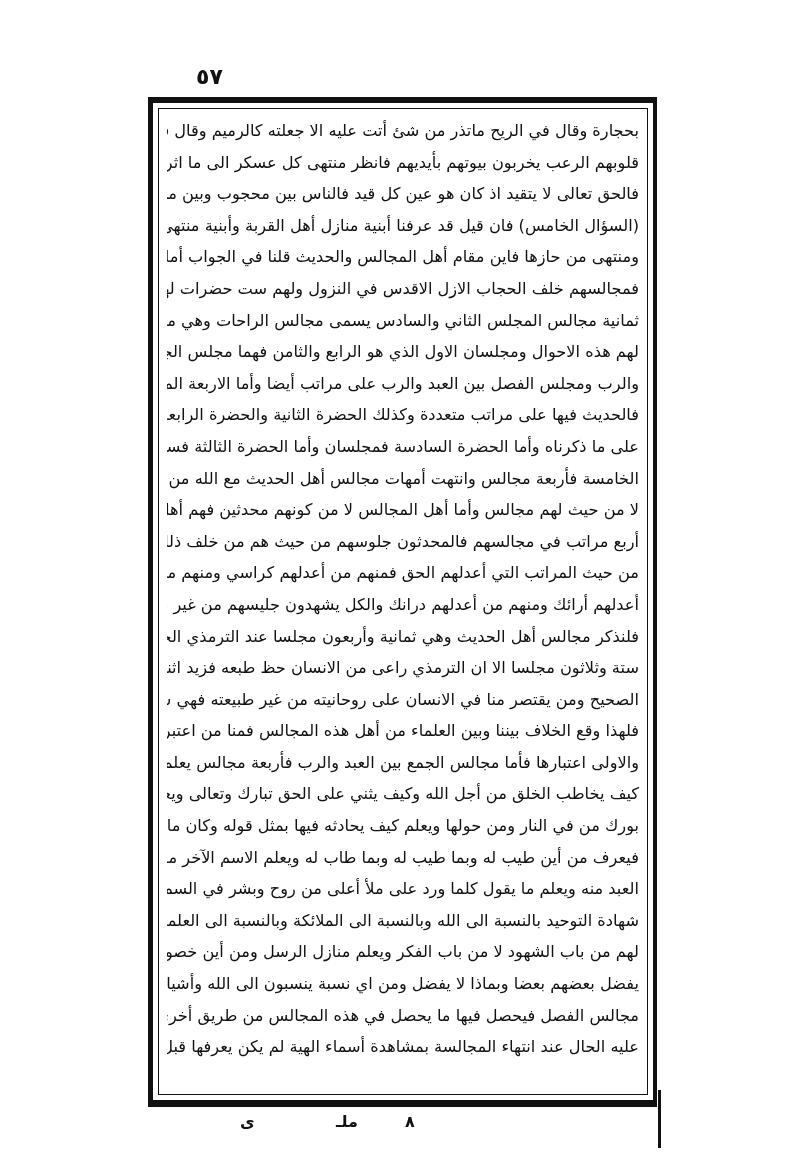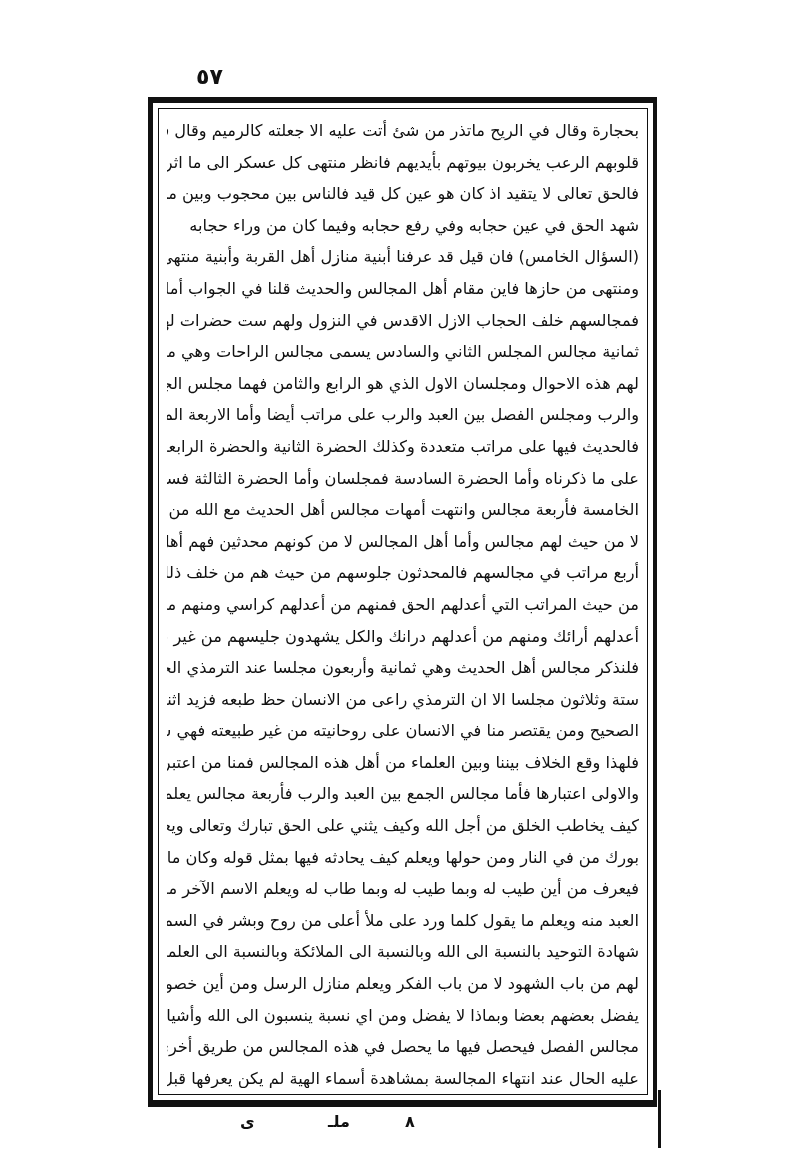--- a/index.html
+++ b/index.html
@@ -81,35 +81,34 @@
     width: 800px;
     height: 30px;
     font-size: 16px;
     font-weight: bold;
   }
   .footer-mark {
     position: absolute;
     direction: rtl;
   }
   .fm-1 { left: 240px; }
-  .fm-2 { left: 328px; }
+  .fm-2 { left: 336px; }
   .fm-3 { left: 405px; }
 </style>
 </head>
 <body>
 
 <div class="page-number">٥٧</div>
 
 <div class="frame-outer">
   <div class="frame-inner">
     <div class="text-body">
       <span class="text-line">بحجارة وقال في الريح ماتذر من شئ أتت عليه الا جعلته كالرميم وقال في الرعب وقذف في</span>
       <span class="text-line">قلوبهم الرعب يخربون بيوتهم بأيديهم فانظر منتهى كل عسكر الى ما اثر في نفس من عسكر اليه</span>
       <span class="text-line">فالحق تعالى لا يتقيد اذ كان هو عين كل قيد فالناس بين محجوب وبين مشاهد جعلنا الله ممن</span>
-      <span class="text-line short">شهد الحق في عين حجابه وفي رفع حجابه وفيما كان من وراء حجابه</span>
       <span class="text-line">(السؤال الخامس) فان قيل قد عرفنا أبنية منازل أهل القربة وأبنية منتهى العساكر</span>
       <span class="text-line">ومنتهى من حازها فاين مقام أهل المجالس والحديث قلنا في الجواب أما أهل المجالس المحدثون</span>
       <span class="text-line">فمجالسهم خلف الحجاب الازل الاقدس في النزول ولهم ست حضرات لهم في الحضرة الاولى</span>
       <span class="text-line">ثمانية مجالس المجلس الثاني والسادس يسمى مجالس الراحات وهي من باب رفق الله بالعباد الذين</span>
       <span class="text-line">لهم هذه الاحوال ومجلسان الاول الذي هو الرابع والثامن فهما مجلس الجمع بين العبد</span>
       <span class="text-line">والرب ومجلس الفصل بين العبد والرب على مراتب أيضا وأما الاربعة المجالس التي بقيت</span>
       <span class="text-line">فالحديث فيها على مراتب متعددة وكذلك الحضرة الثانية والحضرة الرابعة فيها ثمانية مجالس</span>
       <span class="text-line">على ما ذكرناه وأما الحضرة السادسة فمجلسان وأما الحضرة الثالثة فستة مجالس وأما الحضرة</span>
       <span class="text-line">الخامسة فأربعة مجالس وانتهت أمهات مجالس أهل الحديث مع الله من حيث هم محدثون</span>
       <span class="text-line">لا من حيث لهم مجالس وأما أهل المجالس لا من كونهم محدثين فهم أهل الشهود وهم على</span>

